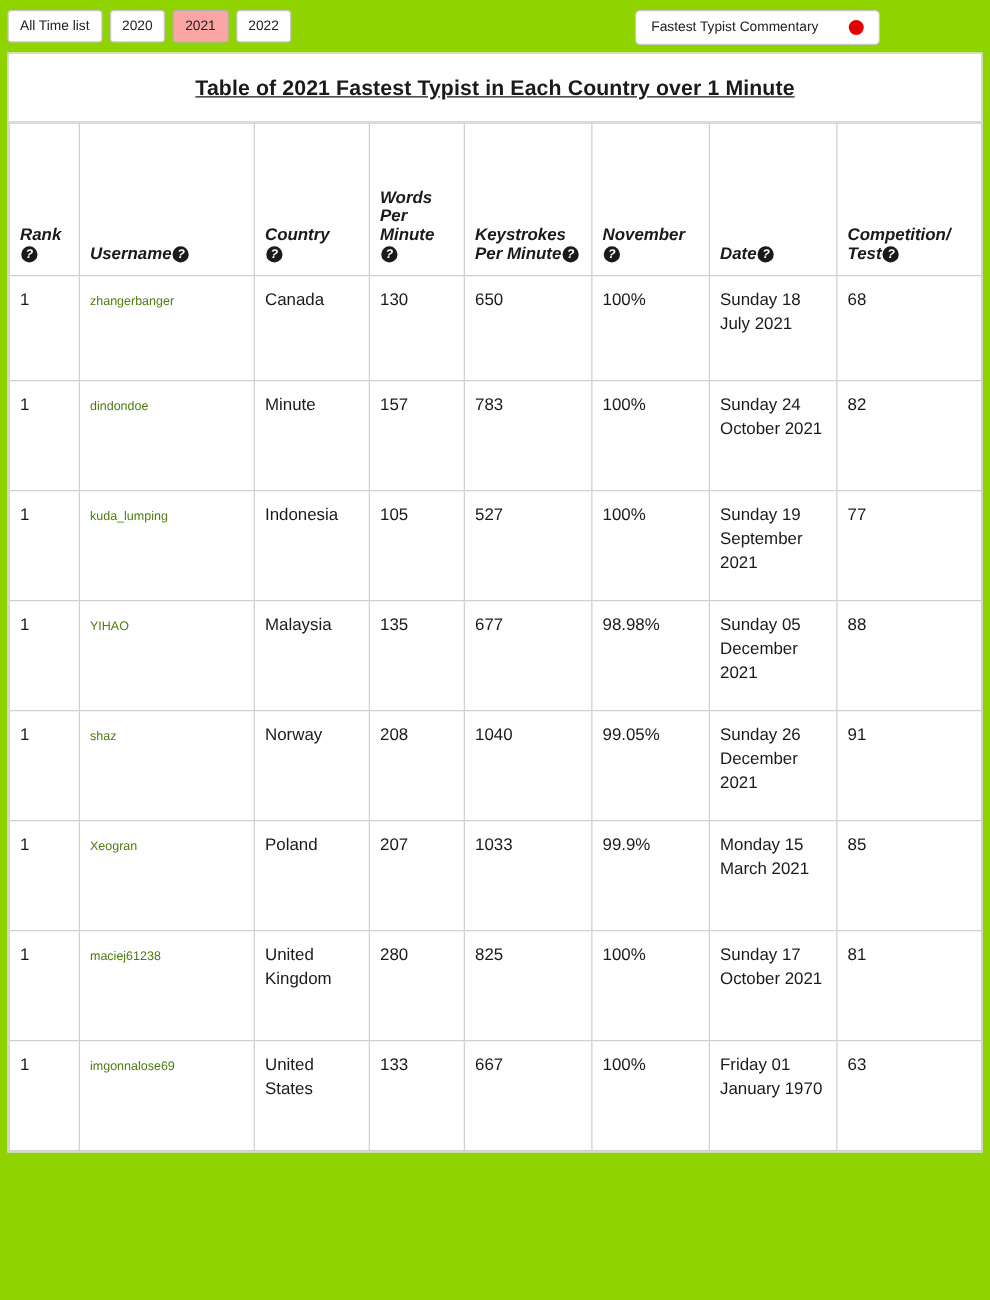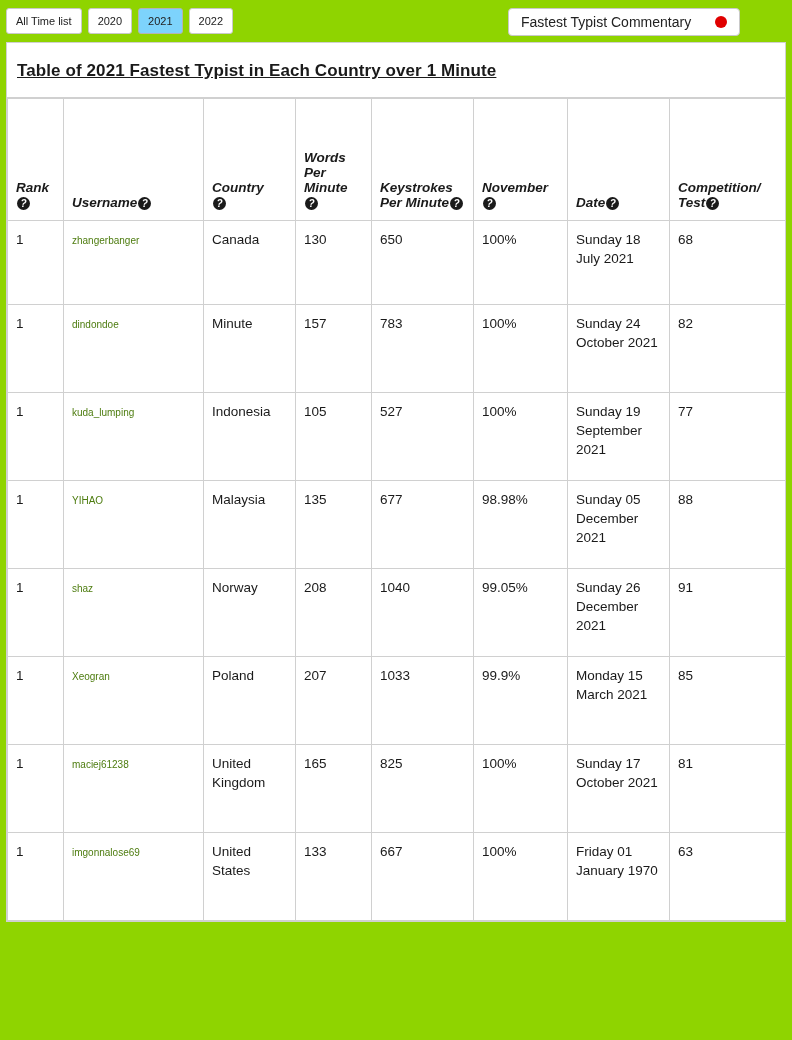--- a/index.html
+++ b/index.html
@@ -38,31 +38,31 @@
     border: 1px solid #c9c9c9;
     border-radius: 3px;
     font-size: 11px;
     color: #222;
     padding: 6px 9px;
     line-height: 12px;
     cursor: pointer;
     white-space: nowrap;
   }
   .tab.active {
-    background: #7dd3fc;
+    background: #fca5a5;
     border-color: #b4b4b4;
   }
   .commentary {
     position: absolute;
     left: 502px;
     top: 2px;
     background: #ffffff;
     border: 1px solid #c9c9c9;
     border-radius: 4px;
-    font-size: 14px;
+    font-size: 11px;
     color: #222;
     padding: 7px 12px 7px 12px;
     display: flex;
     gap: 24px;
     line-height: 12px;
     white-space: nowrap;
     cursor: pointer;
   }
   .rec-dot {
     width: 12px;
@@ -73,20 +73,21 @@
   }
   
   .card {
     background: #ffffff;
     border: 1px solid #d0d0d0;
     width: 780px;
     box-sizing: border-box;
   }
   .title-wrap {
     padding: 18px 10px 16px 10px;
+    text-align: center;
     border-bottom: 1px solid #d0d0d0;
   }
   .title {
     font-size: 17px;
     font-weight: bold;
     color: #1a1a1a;
     text-decoration: underline;
     letter-spacing: 0.1px;
   }
   table {
@@ -273,21 +274,21 @@
           <td>207</td>
           <td>1033</td>
           <td>99.9%</td>
           <td>Monday 15 March 2021</td>
           <td>85</td>
         </tr>
         <tr>
           <td>1</td>
           <td><a class="user">maciej61238</a></td>
           <td>United Kingdom</td>
-          <td>165</td>
+          <td>280</td>
           <td>825</td>
           <td>100%</td>
           <td>Sunday 17 October 2021</td>
           <td>81</td>
         </tr>
         <tr>
           <td>1</td>
           <td><a class="user">imgonnalose69</a></td>
           <td>United States</td>
           <td>133</td>

